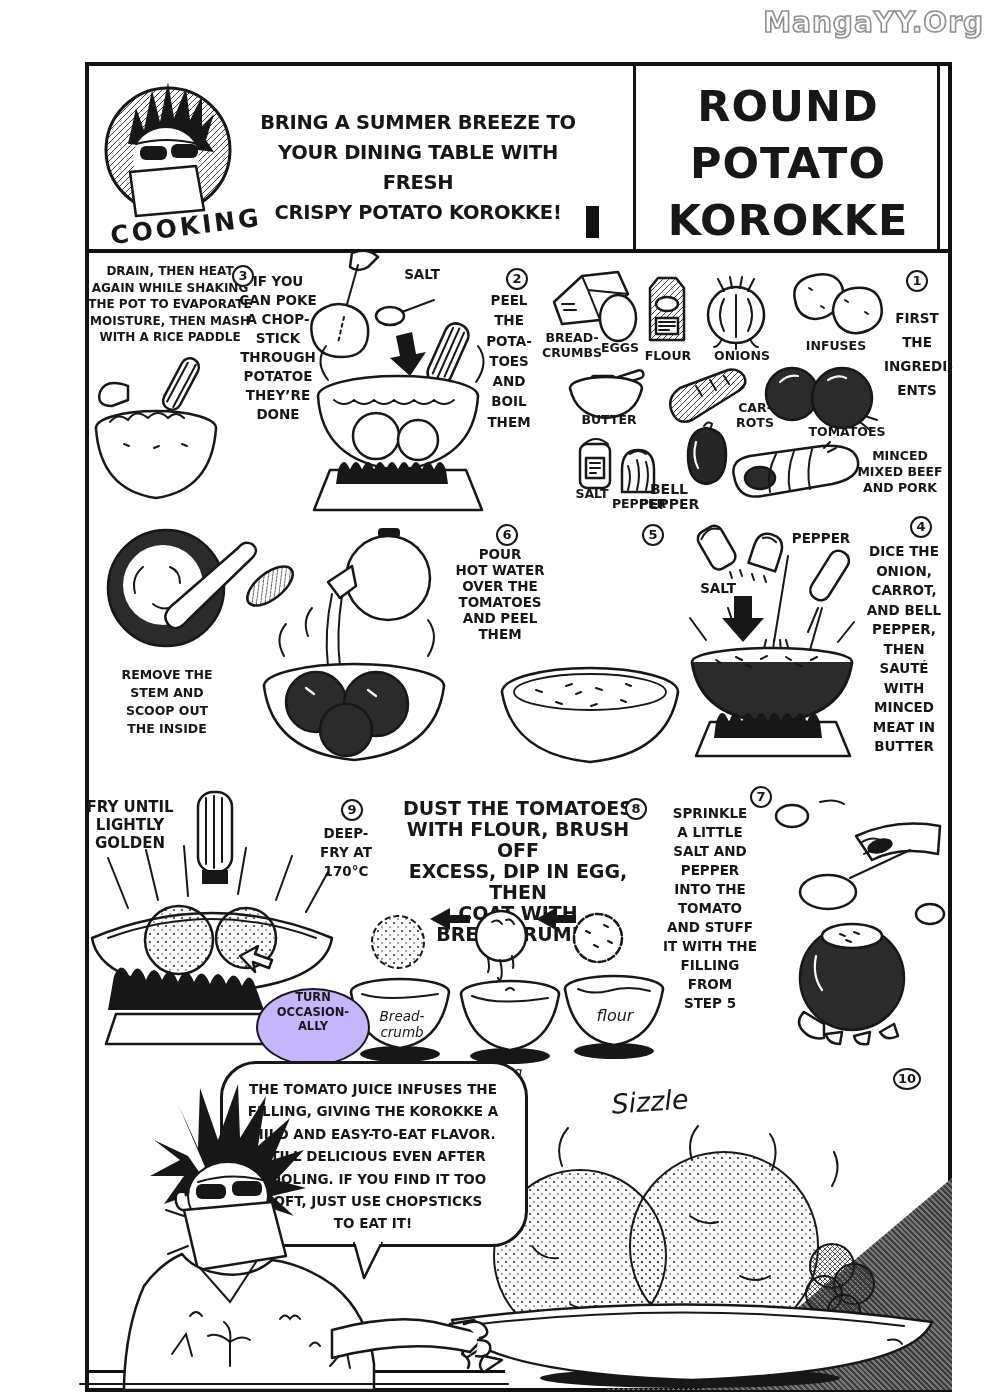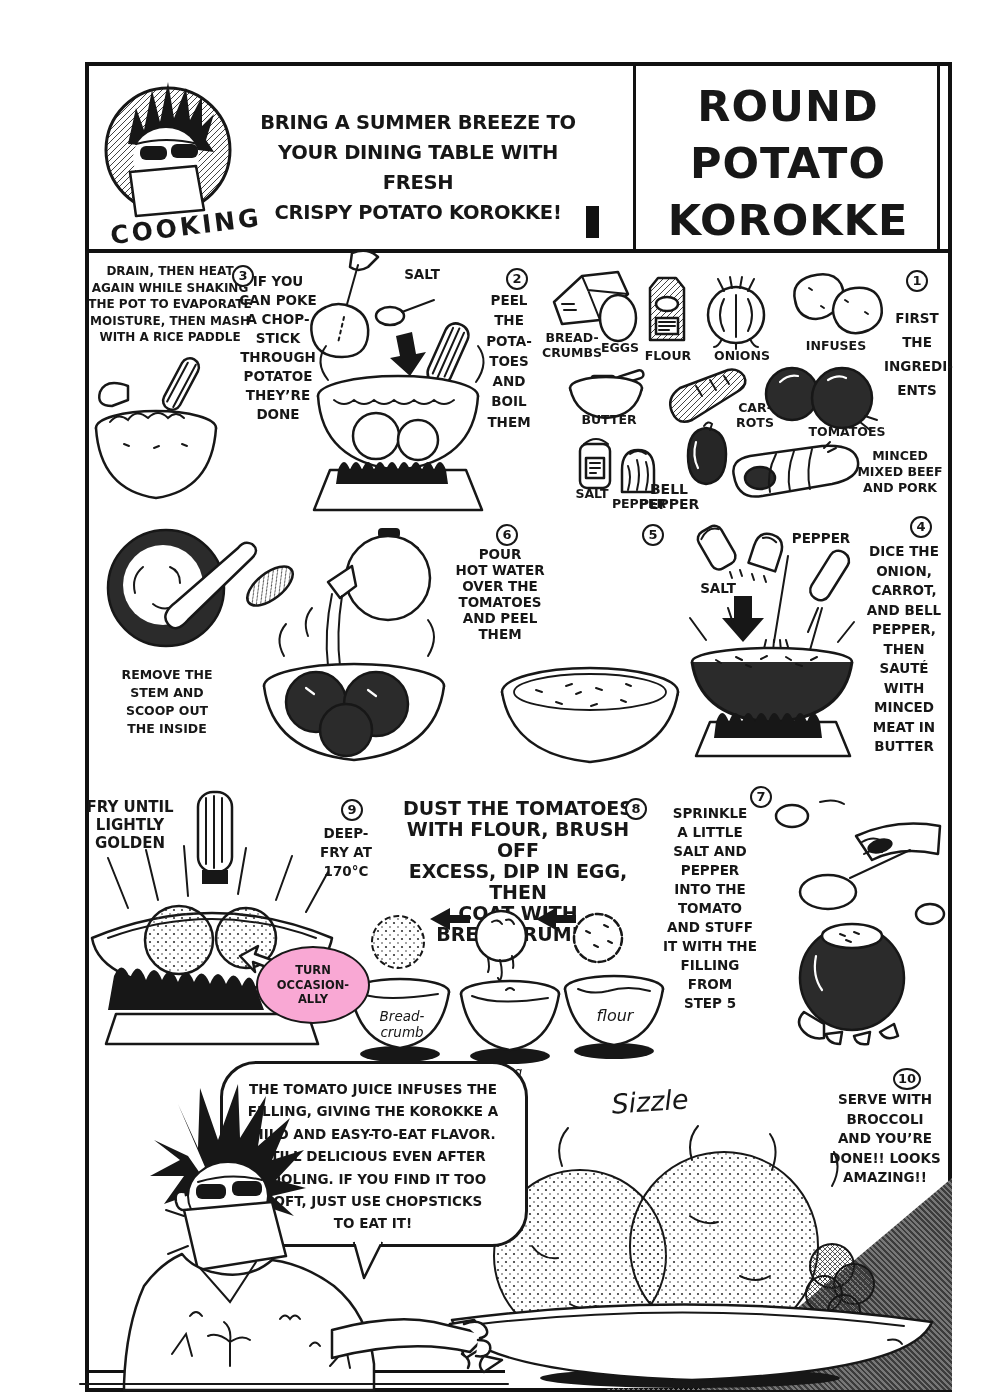--- a/index.html
+++ b/index.html
@@ -5,21 +5,21 @@
 *{margin:0;padding:0;box-sizing:border-box}
 body{background:#fff;font-family:"DejaVu Sans",sans-serif}
 .page{position:relative;width:989px;height:1397px;background:#fff;overflow:hidden;color:#171717}
 .t{position:absolute;font-weight:bold;text-align:center;white-space:pre-line;color:#171717;font-family:"DejaVu Sans",sans-serif}
 .hand{font-weight:normal;font-style:italic}
 .circ{position:absolute;width:22px;height:22px;border:2px solid #171717;border-radius:50%;background:#fff;font-size:13px;line-height:18px;font-weight:bold;text-align:center;z-index:4}
 .circ.w{width:28px}
 .frame{position:absolute;left:85px;top:62px;width:867px;height:1330px;border:4px solid #111}
 .line{position:absolute;background:#111}
 .watermark{position:absolute;left:740px;top:6px;width:244px;font-size:28px;font-weight:bold;letter-spacing:1px;color:#fff;-webkit-text-stroke:1.6px #8f8f8f;text-align:right}
-.turnbubble{position:absolute;left:256px;top:946px;width:114px;height:78px;background:#f9a8d4;border:2.5px solid #171717;border-radius:50%;display:flex;align-items:center;justify-content:center;z-index:3}
+.turnbubble{position:absolute;left:256px;top:988px;width:114px;height:78px;background:#c4b5fd;border:2.5px solid #171717;border-radius:50%;display:flex;justify-content:center;z-index:3}
 .speech{position:absolute;left:220px;top:1061px;width:308px;height:186px;background:#fff;border:3px solid #171717;border-radius:36px;z-index:3}
 .tri-dark{position:absolute;left:700px;top:1178px;width:252px;height:212px;clip-path:polygon(100% 0,100% 100%,0 100%);background:repeating-linear-gradient(45deg,#3c3c3c 0 2px,#777 2px 4px);z-index:1}
 .tri-dot{position:absolute;left:606px;top:1252px;width:346px;height:138px;clip-path:polygon(100% 0,100% 100%,0 100%);background-image:radial-gradient(#777 1px,transparent 1.3px);background-size:5px 5px;z-index:0}
 svg{display:block;overflow:visible}
 svg .s{stroke:#171717;fill:#fff;stroke-width:2.5;stroke-linejoin:round;stroke-linecap:round}
 svg .k{stroke:#171717;fill:none;stroke-width:2;stroke-linecap:round}
 svg .d{fill:#171717;stroke:none}
 svg .g{fill:#2b2b2b;stroke:#171717;stroke-width:2.5}
 svg .w{stroke:#fff;fill:none;stroke-width:2.2;stroke-linecap:round}
 </style>
@@ -36,20 +36,21 @@
 <pattern id="dots" width="8" height="8" patternUnits="userSpaceOnUse">
           <circle cx="2" cy="2" r="1.1" fill="#333"></circle>
           <circle cx="6" cy="6" r="0.8" fill="#333"></circle>
         </pattern>
 <pattern id="cross" width="5" height="5" patternUnits="userSpaceOnUse">
           <path d="M0,5 L5,0 M0,0 L5,5" stroke="#333" stroke-width="0.8"></path>
         </pattern>
 </defs>
 </svg>
 
+<div class="watermark">MangaYY.Org</div>
 
 <div class="frame"></div>
 <div class="line" style="left:85px;top:249px;width:867px;height:4px"></div>
 <div class="line" style="left:633px;top:62px;width:3px;height:187px"></div>
 <div class="line" style="left:937px;top:62px;width:3px;height:187px"></div>
 <div class="line" style="left:586px;top:206px;width:13px;height:32px"></div>
 
 <svg class="abs" style="position:absolute;left:100px;top:68px" width="140" height="168" viewBox="0 0 140 168">
   <circle cx="68" cy="82" r="62" fill="url(#hatch)" stroke="#171717" stroke-width="3"></circle>
   <path class="d" d="M28,76 L36,40 44,62 52,22 60,54 68,14 74,50 86,20 90,52 102,28 102,58 114,46 106,72 114,84 98,82 Z"></path>
@@ -463,19 +464,14 @@
   <path class="s" d="M64,202 q-18,40 -20,98 l0,6 h250 v-26 q-6,-50 -40,-78 q-30,-22 -62,-26 q-20,18 -50,14 q-28,-4 -40,-20 q-22,10 -38,32 z"></path>
   <path class="k" d="M120,184 l30,34 26,-40" stroke-width="2"></path>
   <path class="k" d="M150,258 v24 m0,-24 q-12,-10 -22,-6 m22,6 q2,-14 -6,-20 m6,20 q12,-8 20,-2 M200,235 q5,-7 10,0 q5,-7 10,0 M230,262 q5,-7 10,0 M92,270 l14,-20 6,22 M250,282 l16,-18 4,20 M110,232 q6,-8 12,0" stroke-width="1.5"></path>
   <path class="s" d="M252,246 q60,-16 102,-8 l42,10 q8,4 4,10 l-10,10 q-60,-14 -138,6 z"></path>
   <path class="s" d="M384,240 q16,-6 22,4 q4,8 -6,10 M398,256 q14,0 12,10 q-2,8 -14,6 M382,270 q10,6 6,14" stroke-width="2"></path>
   <line x1="0" y1="300" x2="428" y2="300" class="k" stroke-width="3"></line>
 </svg>
 
 <div class="t hand" style="left:590px;top:1086px;width:120px;font-size:27px;transform:rotate(-4deg);z-index:3">Sizzle</div>
 <div class="circ w" style="left:893px;top:1068px">10</div>
-<div class="t" style="left:822px;top:1090px;width:126px;font-size:13.5px;line-height:19.5px;z-index:3">SERVE WITH
-BROCCOLI
-AND YOU’RE
-DONE!! LOOKS
-AMAZING!!</div>
 
 </div>
 
 </body></html>

